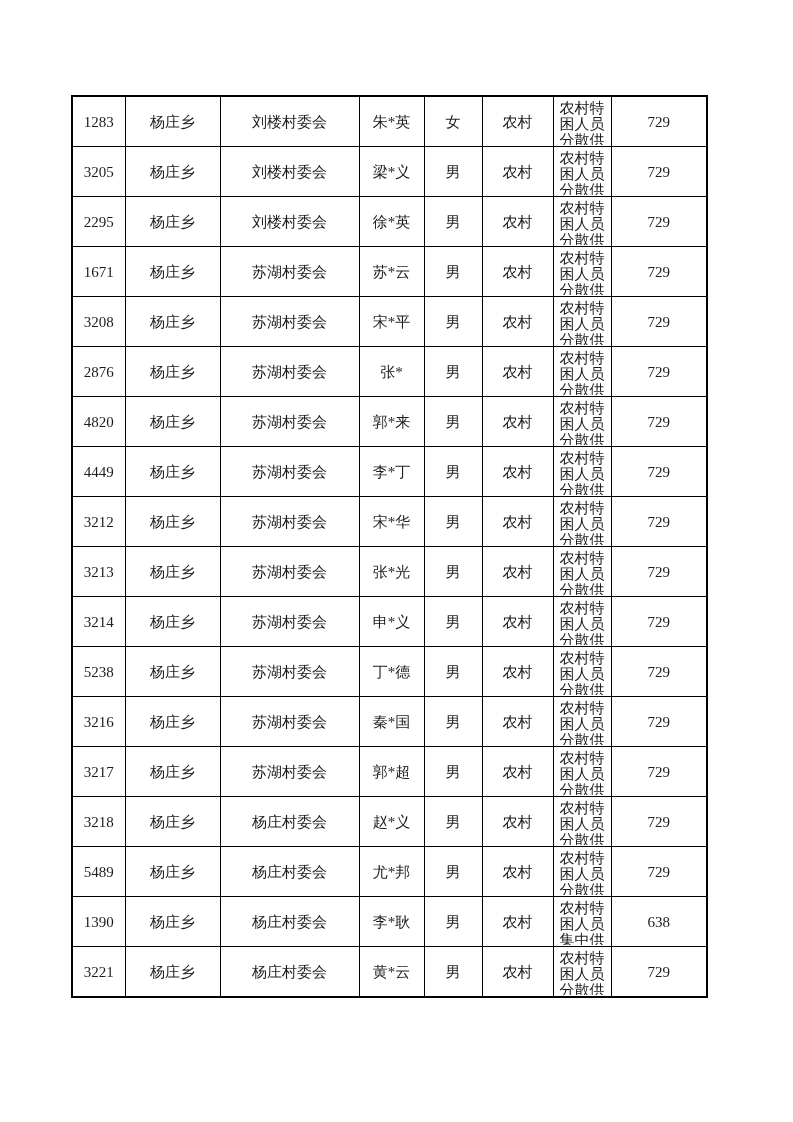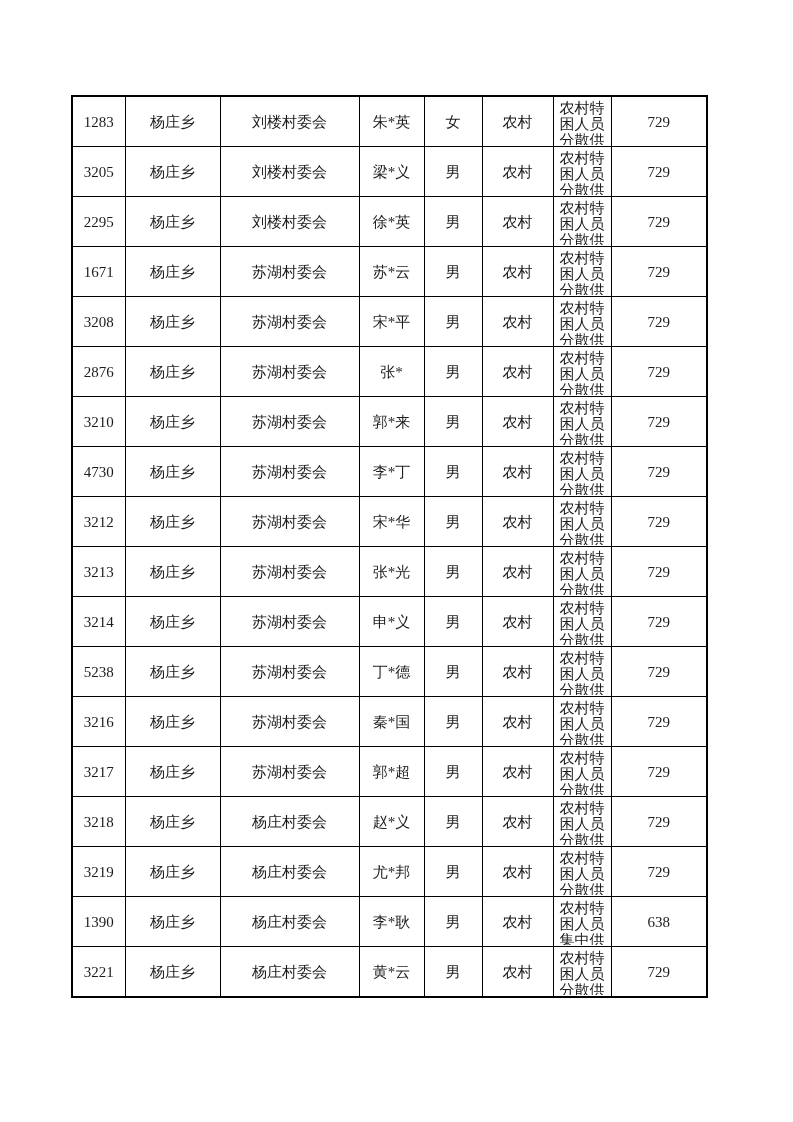--- a/index.html
+++ b/index.html
@@ -136,33 +136,33 @@
           <td class="cell-village">苏湖村委会</td>
           <td class="cell-name">张*</td>
           <td class="cell-gender">男</td>
           <td class="cell-area">农村</td>
           <td class="cell-category">
             <div class="category-clip">农村特困人员分散供养</div>
           </td>
           <td class="cell-amount">729</td>
         </tr>
         <tr>
-          <td class="cell-seq">3210</td>
+          <td class="cell-seq">4820</td>
           <td class="cell-township">杨庄乡</td>
           <td class="cell-village">苏湖村委会</td>
           <td class="cell-name">郭*来</td>
           <td class="cell-gender">男</td>
           <td class="cell-area">农村</td>
           <td class="cell-category">
             <div class="category-clip">农村特困人员分散供养</div>
           </td>
           <td class="cell-amount">729</td>
         </tr>
         <tr>
-          <td class="cell-seq">4730</td>
+          <td class="cell-seq">4449</td>
           <td class="cell-township">杨庄乡</td>
           <td class="cell-village">苏湖村委会</td>
           <td class="cell-name">李*丁</td>
           <td class="cell-gender">男</td>
           <td class="cell-area">农村</td>
           <td class="cell-category">
             <div class="category-clip">农村特困人员分散供养</div>
           </td>
           <td class="cell-amount">729</td>
         </tr>
@@ -244,21 +244,21 @@
           <td class="cell-village">杨庄村委会</td>
           <td class="cell-name">赵*义</td>
           <td class="cell-gender">男</td>
           <td class="cell-area">农村</td>
           <td class="cell-category">
             <div class="category-clip">农村特困人员分散供养</div>
           </td>
           <td class="cell-amount">729</td>
         </tr>
         <tr>
-          <td class="cell-seq">3219</td>
+          <td class="cell-seq">5489</td>
           <td class="cell-township">杨庄乡</td>
           <td class="cell-village">杨庄村委会</td>
           <td class="cell-name">尤*邦</td>
           <td class="cell-gender">男</td>
           <td class="cell-area">农村</td>
           <td class="cell-category">
             <div class="category-clip">农村特困人员分散供养</div>
           </td>
           <td class="cell-amount">729</td>
         </tr>

